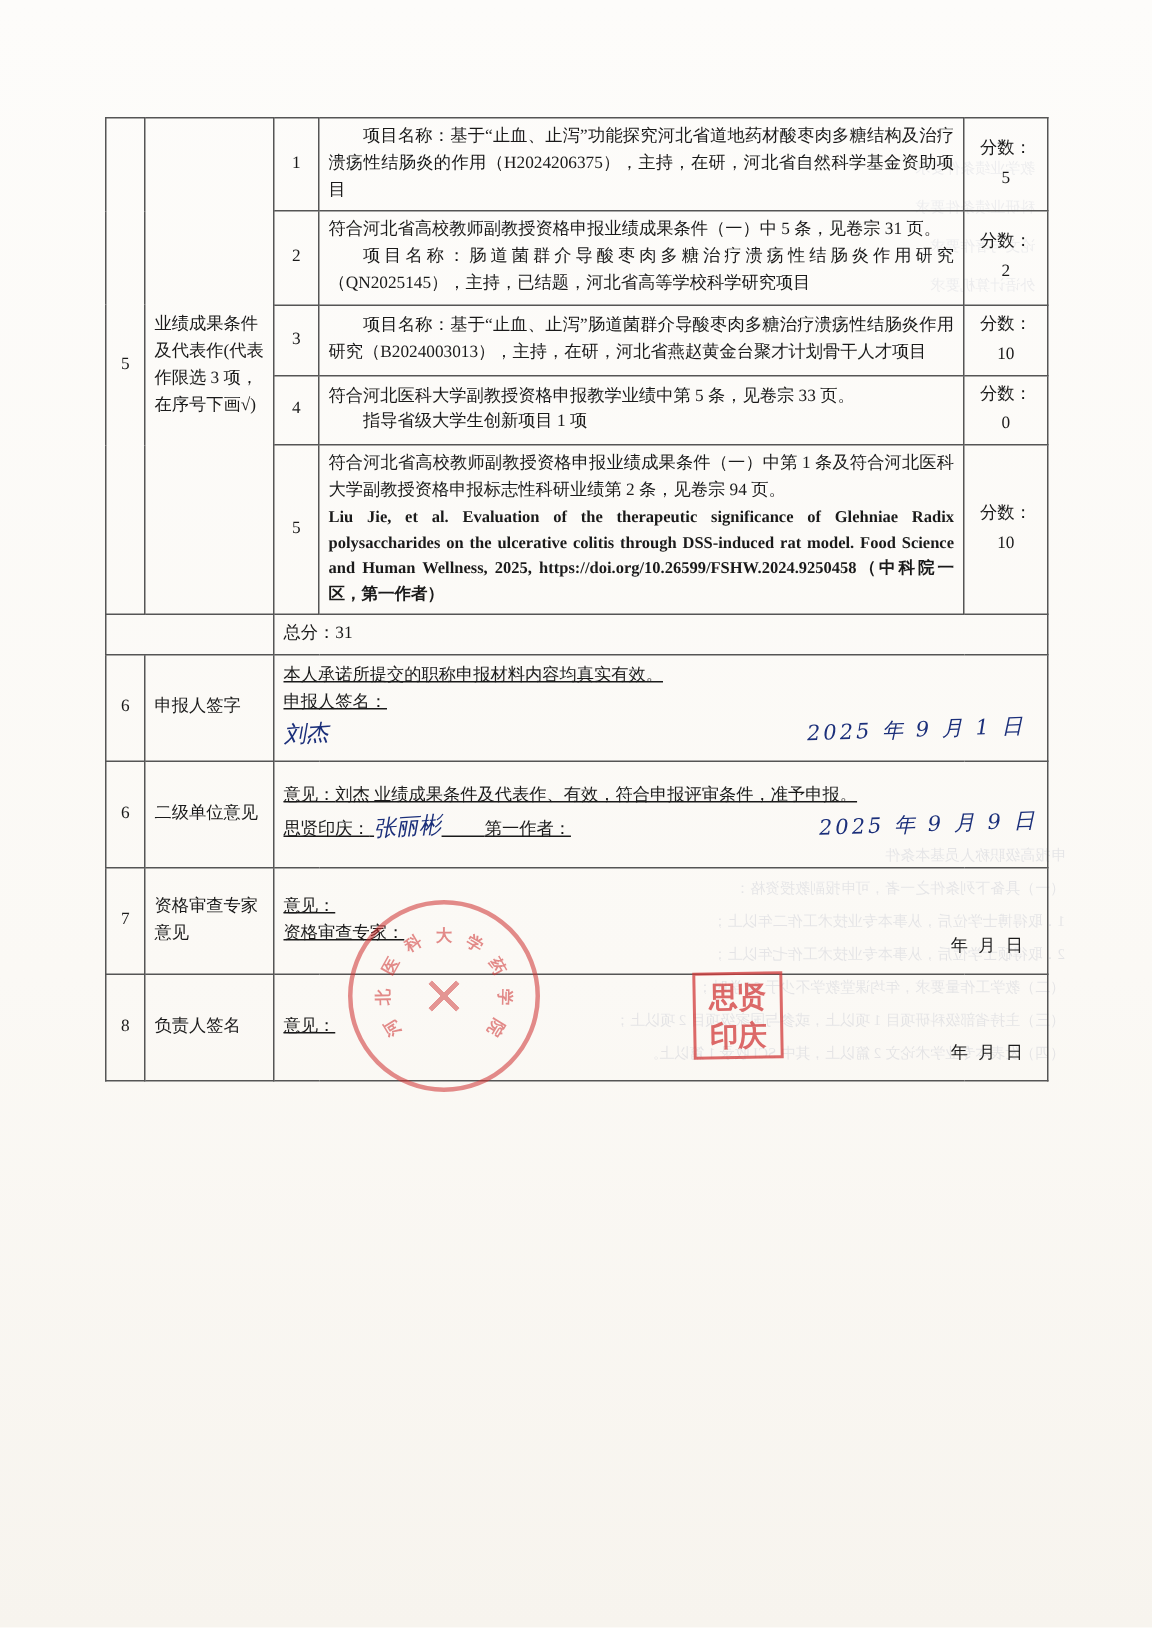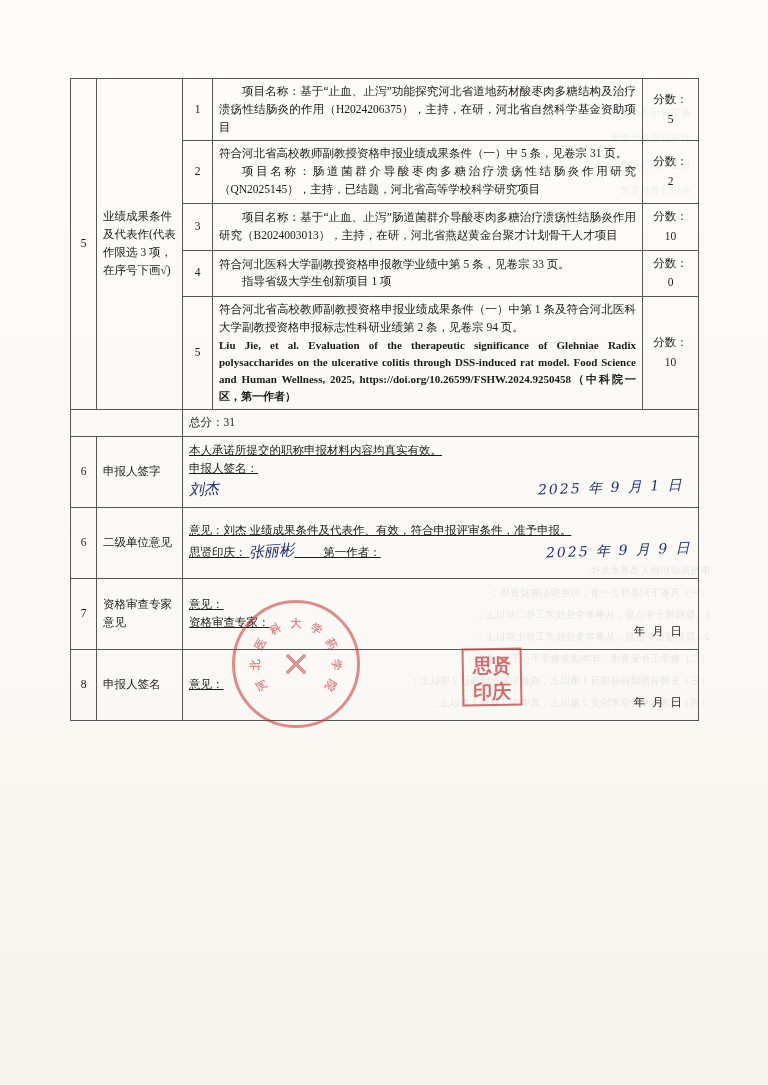--- a/index.html
+++ b/index.html
@@ -301,21 +301,21 @@
       <td class="c-cat">资格审查专家意见</td>
       <td class="sig-cell" colspan="3">
         <span class="sig-line">意见：</span>
         <span class="sig-line">资格审查专家：</span>
         <span class="date-line">年      月      日</span>
       </td>
     </tr>
 
     <tr>
       <td class="c-idx">8</td>
-      <td class="c-cat">申报人签名</td>
+      <td class="c-cat">负责人签名</td>
       <td class="sig-cell" colspan="3">
         <span class="sig-line">意见：</span>
         <span class="date-line">年      月      日</span>
       </td>
     </tr>
   </tbody>
     </table>
 
   <div class="stamp-round">
     <div class="stamp-arc">

